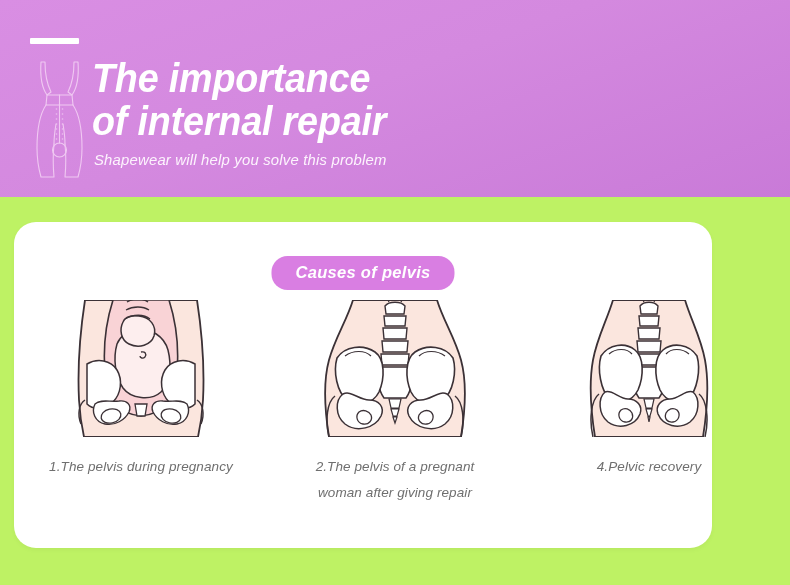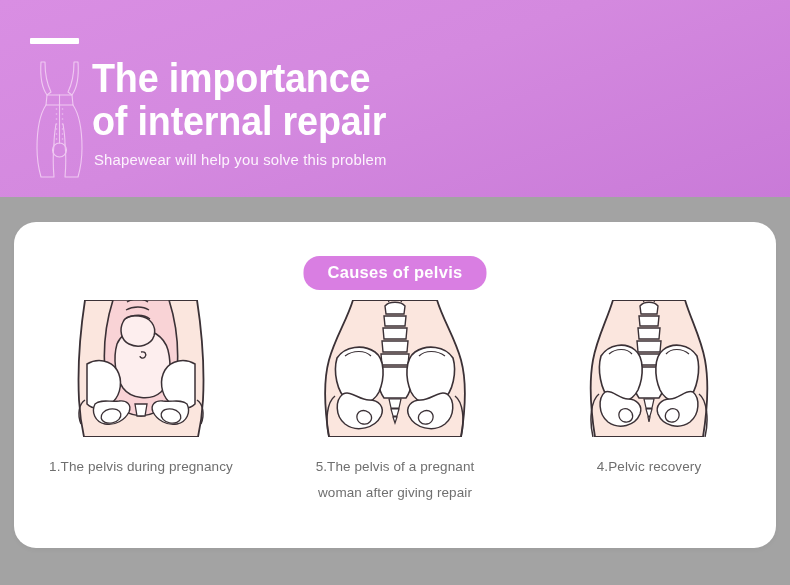--- a/index.html
+++ b/index.html
@@ -10,22 +10,23 @@
     width: 790px;
     height: 585px;
     background: #e6e6e6;
     font-family: "Liberation Sans", sans-serif;
     overflow: hidden;
   }
   .page {
     position: relative;
     width: 790px;
     height: 585px;
-    background: #a3a3a3;
+    background: #bef264;
     overflow: hidden;
+    font-style: italic;
   }
 
   
   .banner {
     position: absolute;
     left: 0;
     top: 0;
     width: 790px;
     height: 197px;
     background: linear-gradient(160deg, #d98ee3 0%, #d489df 45%, #c97ad8 100%);
@@ -75,21 +76,21 @@
     white-space: nowrap;
     transform: scaleX(0.96);
     transform-origin: left top;
   }
 
   
   .card {
     position: absolute;
     left: 14px;
     top: 222px;
-    width: 762px;
+    width: 698px;
     height: 326px;
     background: #ffffff;
     border-radius: 22px;
     box-shadow: 0 2px 5px rgba(0,0,0,0.04);
   }
   .badge {
     position: absolute;
     left: 50%;
     top: 34px;
     transform: translateX(-50%);
@@ -249,21 +250,21 @@
 
           <path d="M38 94 C30 100 30 116 40 124 C52 133 70 128 76 116 C80 107 74 100 64 100 C54 100 46 90 38 94 Z" fill="#ffffff" stroke="#3b3136" stroke-width="1.5"></path>
           <path d="M142 94 C150 100 150 116 140 124 C128 133 110 128 104 116 C100 107 106 100 116 100 C126 100 134 90 142 94 Z" fill="#ffffff" stroke="#3b3136" stroke-width="1.5"></path>
           <path d="M54 112 C50 116 52 123 58 124 C64 125 68 120 66 115 C64 111 58 109 54 112 Z" fill="#ffffff" stroke="#3b3136" stroke-width="1.3"></path>
           <path d="M126 112 C130 116 128 123 122 124 C116 125 112 120 114 115 C116 111 122 109 126 112 Z" fill="#ffffff" stroke="#3b3136" stroke-width="1.3"></path>
 
           <path d="M30 96 C22 102 20 120 24 137" fill="none" stroke="#3b3136" stroke-width="1.5"></path>
           <path d="M150 96 C158 102 160 120 156 137" fill="none" stroke="#3b3136" stroke-width="1.5"></path>
         </svg>
         <div class="caption">
-          <span>5.The pelvis of a pregnant</span>
+          <span>2.The pelvis of a pregnant</span>
           <span class="l2">woman after giving repair</span>
         </div>
       </div>
 
       <div class="col">
         <svg class="illo" viewBox="0 0 180 137">
 
           <path d="M54 0 C48 20 38 38 34 60 C30 82 32 112 36 137 L144 137 C148 112 150 82 146 60 C142 38 132 20 126 0 Z" fill="#fbe6de" stroke="#3b3136" stroke-width="1.8"></path>
 
           <g fill="#ffffff" stroke="#3b3136" stroke-width="1.4">

